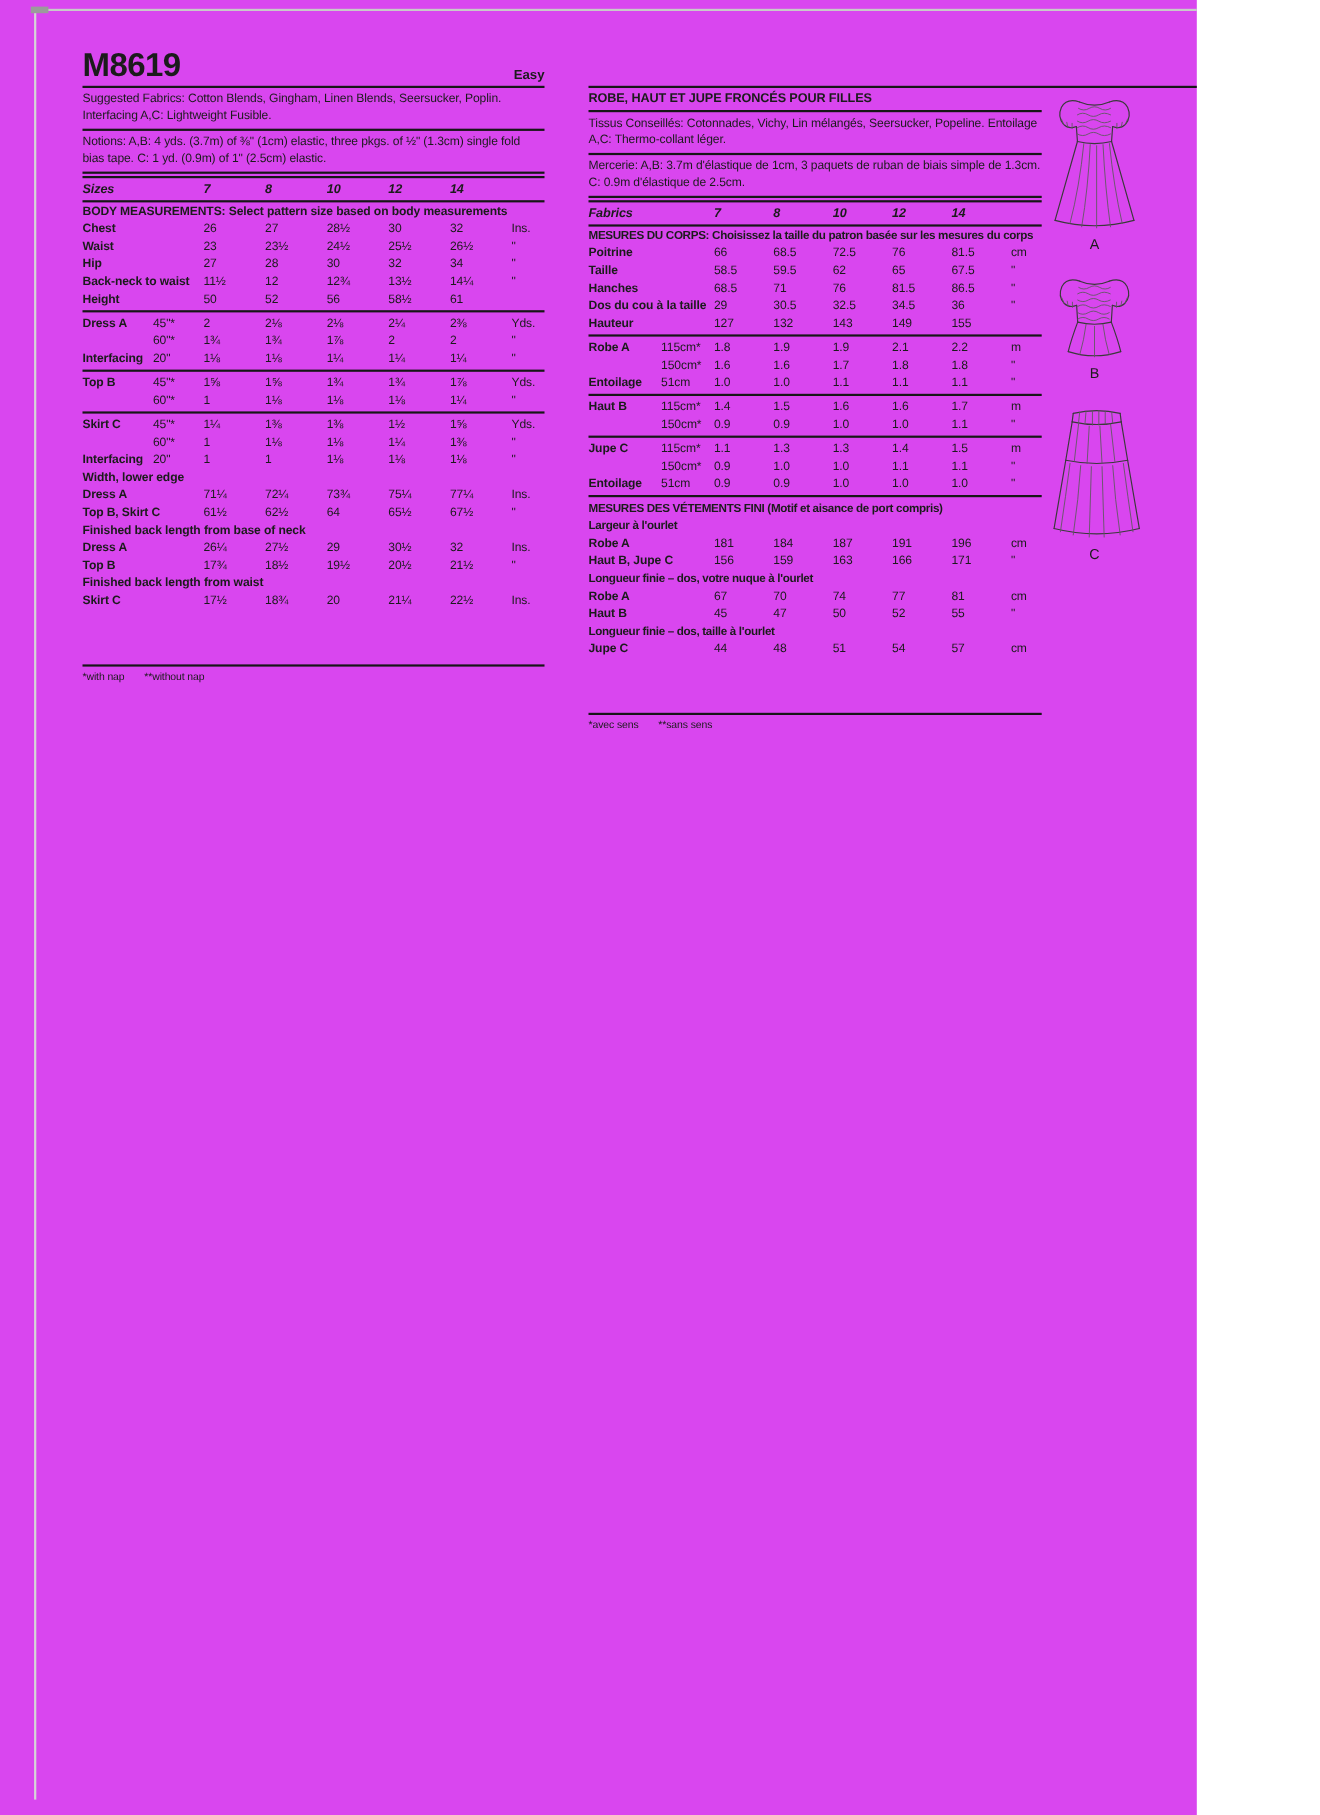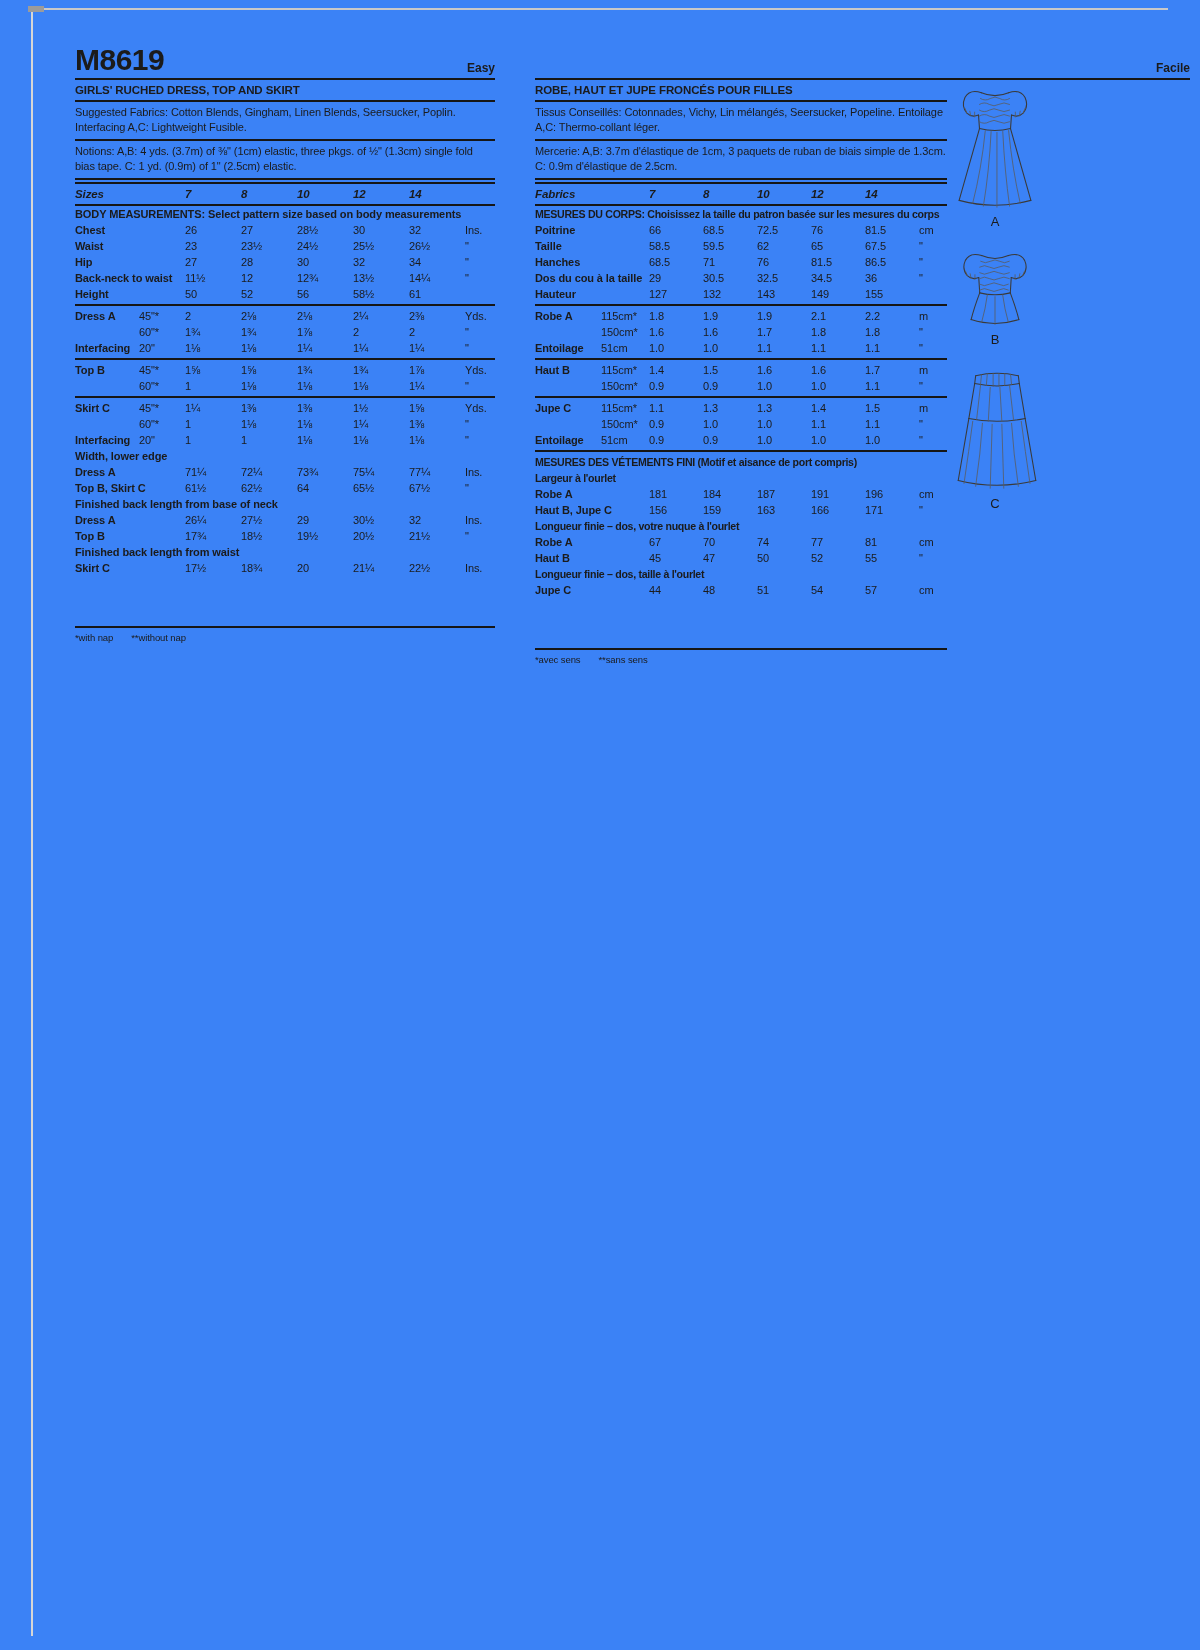--- a/index.html
+++ b/index.html
@@ -2,21 +2,21 @@
 <html><head>
 <meta charset="utf-8">
 <style>
   html,body{margin:0;padding:0;}
   body{
     width:1200px;height:1650px;background:#ffffff;
     font-family:"Liberation Sans", sans-serif;
     color:#1b1b1b;
     -webkit-font-smoothing:antialiased;
   }
-  .page{position:relative;width:1200px;height:1650px;background:#3b82f6;overflow:hidden;}
+  .page{position:relative;width:1088px;height:1650px;background:#d946ef;overflow:hidden;}
 
   
   .scan-top{position:absolute;left:30px;top:8px;width:1138px;height:2px;background:#c9c9c9;}
   .scan-left{position:absolute;left:31px;top:8px;width:2px;height:1628px;background:#d6d6d6;}
   .scan-corner{position:absolute;left:28px;top:6px;width:16px;height:6px;background:#9b9b9b;}
 
   .col-left{position:absolute;left:75px;top:44px;width:420px;}
   .col-right{position:absolute;left:535px;top:44px;width:655px;}
   .fr-content{width:412px;}
 
@@ -79,21 +79,20 @@
   <div class="scan-top"></div>
   <div class="scan-left"></div>
   <div class="scan-corner"></div>
 
   <div class="col-left">
     <div class="title-row">
       <span class="pattern-number">M8619</span>
       <span class="difficulty">Easy</span>
     </div>
 
-    <div class="garment-title">GIRLS' RUCHED DRESS, TOP AND SKIRT</div>
 
     <p class="para"><b>Suggested Fabrics:</b><span> Cotton Blends, Gingham, Linen Blends, Seersucker, Poplin. </span><b>Interfacing A,C:</b><span> Lightweight Fusible.</span></p>
 
     <p class="para"><b>Notions: A,B:</b><span> 4 yds. (3.7m) of ⅜" (1cm) elastic, three pkgs. of ½" (1.3cm) single fold bias tape. </span><b>C:</b><span> 1 yd. (0.9m) of 1" (2.5cm) elastic.</span></p>
 
     <div class="stable t-left">
 
     <div class="trow header-row">
         <span class="cell label">Sizes</span>
         <span class="cell sub"></span>

